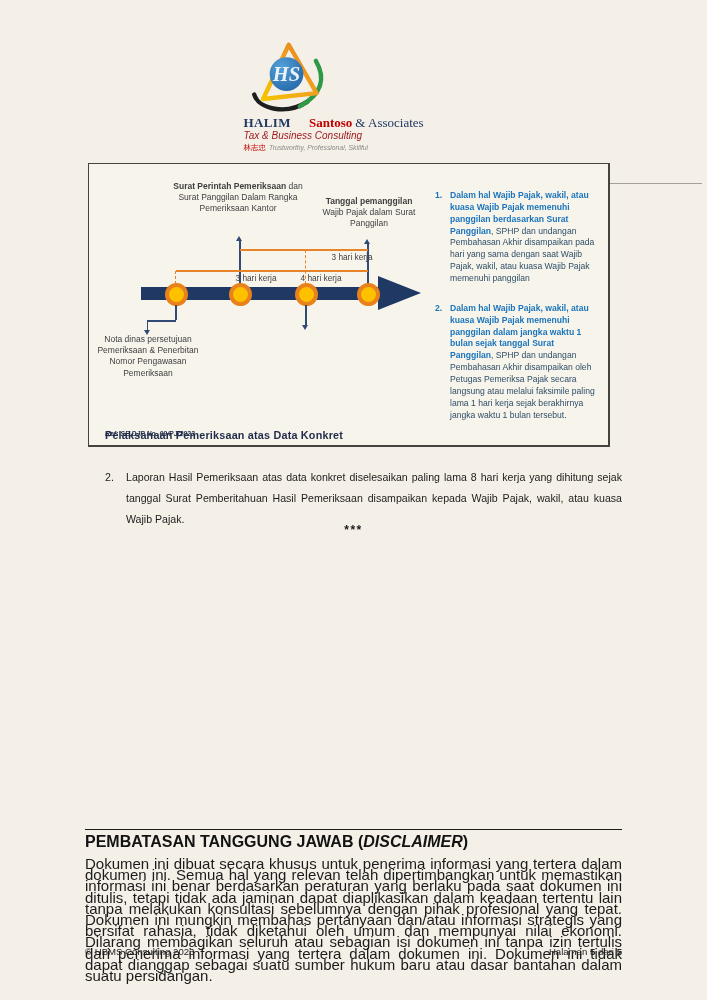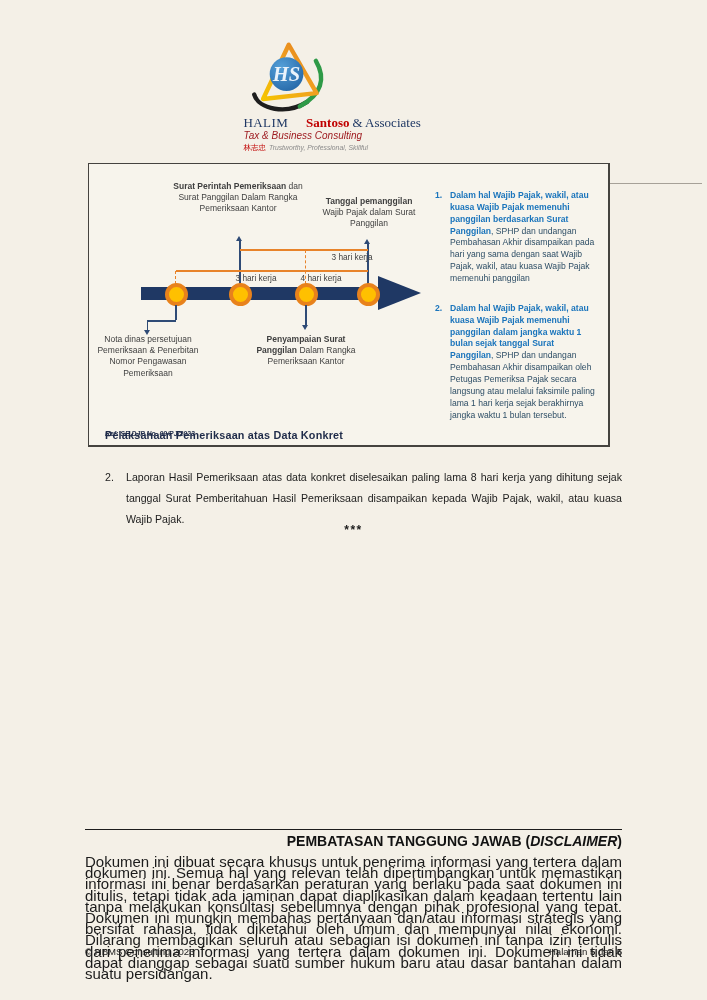--- a/index.html
+++ b/index.html
@@ -7,21 +7,21 @@
     width:707px;height:1000px;position:relative;overflow:hidden;
     background:#F4F0E7;
     font-family:"Liberation Sans",sans-serif;
     color:#1d1d1d;
   }
   .abs{position:absolute;}
 
   
   .logo{position:absolute;top:40px;left:50%;transform:translateX(-50%);width:220px;}
   .logo-line1{font-family:"Liberation Serif",serif;font-size:13px;line-height:13px;margin-top:-2px;white-space:nowrap;}
-  .logo-halim{font-weight:normal;color:#1F3864;letter-spacing:.4px;}
+  .logo-halim{font-weight:bold;color:#1F3864;letter-spacing:.4px;}
   .logo-santoso{font-weight:bold;color:#C00000;margin-left:18px;}
   .logo-suffix{color:#1F3864;margin-left:3px;}
   .logo-line2{font-size:10px;font-weight:normal;font-style:italic;color:#9E1B20;margin-top:1px;}
   .logo-line3{font-size:6.8px;margin-top:2px;color:#8a8a8a;}
   .logo-cn{color:#C00000;font-style:normal;margin-right:3px;font-size:7.5px;}
   .logo-tagline{font-style:italic;}
 
   
   .gridline{left:610px;top:183px;width:92px;height:1px;background:#A6A198;}
 
@@ -55,21 +55,21 @@
   .note-rest{color:#2E4E66;}
 
   
   .para2{left:105px;top:467px;width:517px;display:flex;font-size:10.6px;line-height:21px;color:#1c1c1c;}
   .para2-num{width:21px;flex-shrink:0;}
   .para2-text{flex:1;text-align:justify;}
   .stars{left:0;top:523px;width:707px;text-align:center;font-size:12px;font-weight:bold;letter-spacing:1.5px;color:#1c1c1c;}
 
   
   .disclaimer{left:85px;top:829px;width:537px;border-top:1.6px solid #1c1c1c;padding-top:3px;}
-  .disc-title{font-size:14px;font-weight:bold;color:#121212;text-align:right;}
+  .disc-title{font-size:16px;font-weight:bold;color:#121212;}
   .disc-title i{font-style:italic;}
   .disc-body{margin-top:7px;font-size:15px;line-height:11.2px;text-align:justify;color:#1b1b1b;}
 
   
   .footer{left:85px;top:946px;width:537px;display:flex;justify-content:space-between;font-size:9.6px;color:#222;}
   .pg-b{font-weight:bold;}
 </style>
 </head>
 <body>
 
@@ -135,23 +135,20 @@
   <div class="vline" style="left:86px;top:141px;height:15px;"></div>
   <div class="hline-navy" style="left:58px;top:156px;width:29px;"></div>
   <div class="vline" style="left:57.5px;top:156px;height:10px;"></div>
   <div class="arr-down" style="left:54.5px;top:166px;"></div>
   <div class="vline" style="left:216px;top:141px;height:20px;"></div>
   <div class="arr-down" style="left:213px;top:161px;"></div>
 
   <div class="lbl" style="left:5px;top:170px;width:108px;">
     <span>Nota dinas persetujuan Pemeriksaan &amp; Penerbitan Nomor Pengawasan Pemeriksaan</span>
   </div>
-  <div class="lbl" style="left:163px;top:170px;width:108px;">
-    <b>Penyampaian Surat Panggilan</b><span> Dalam Rangka Pemeriksaan Kantor</span>
-  </div>
 
   <div class="panel-title">Pelaksanaan Pemeriksaan atas Data Konkret</div>
   <div class="panel-ref">Ref: SE DJP No. 09/PJ/2023</div>
 
   <div class="notes">
     <div class="note">
       <span class="note-num">1.</span>
       <span><span class="note-bold">Dalam hal Wajib Pajak, wakil, atau kuasa Wajib Pajak memenuhi panggilan berdasarkan Surat Panggilan</span><span class="note-rest">, SPHP dan undangan Pembahasan Akhir disampaikan pada hari yang sama dengan saat Wajib Pajak, wakil, atau kuasa Wajib Pajak memenuhi panggilan</span></span>
     </div>
     <div class="note">

